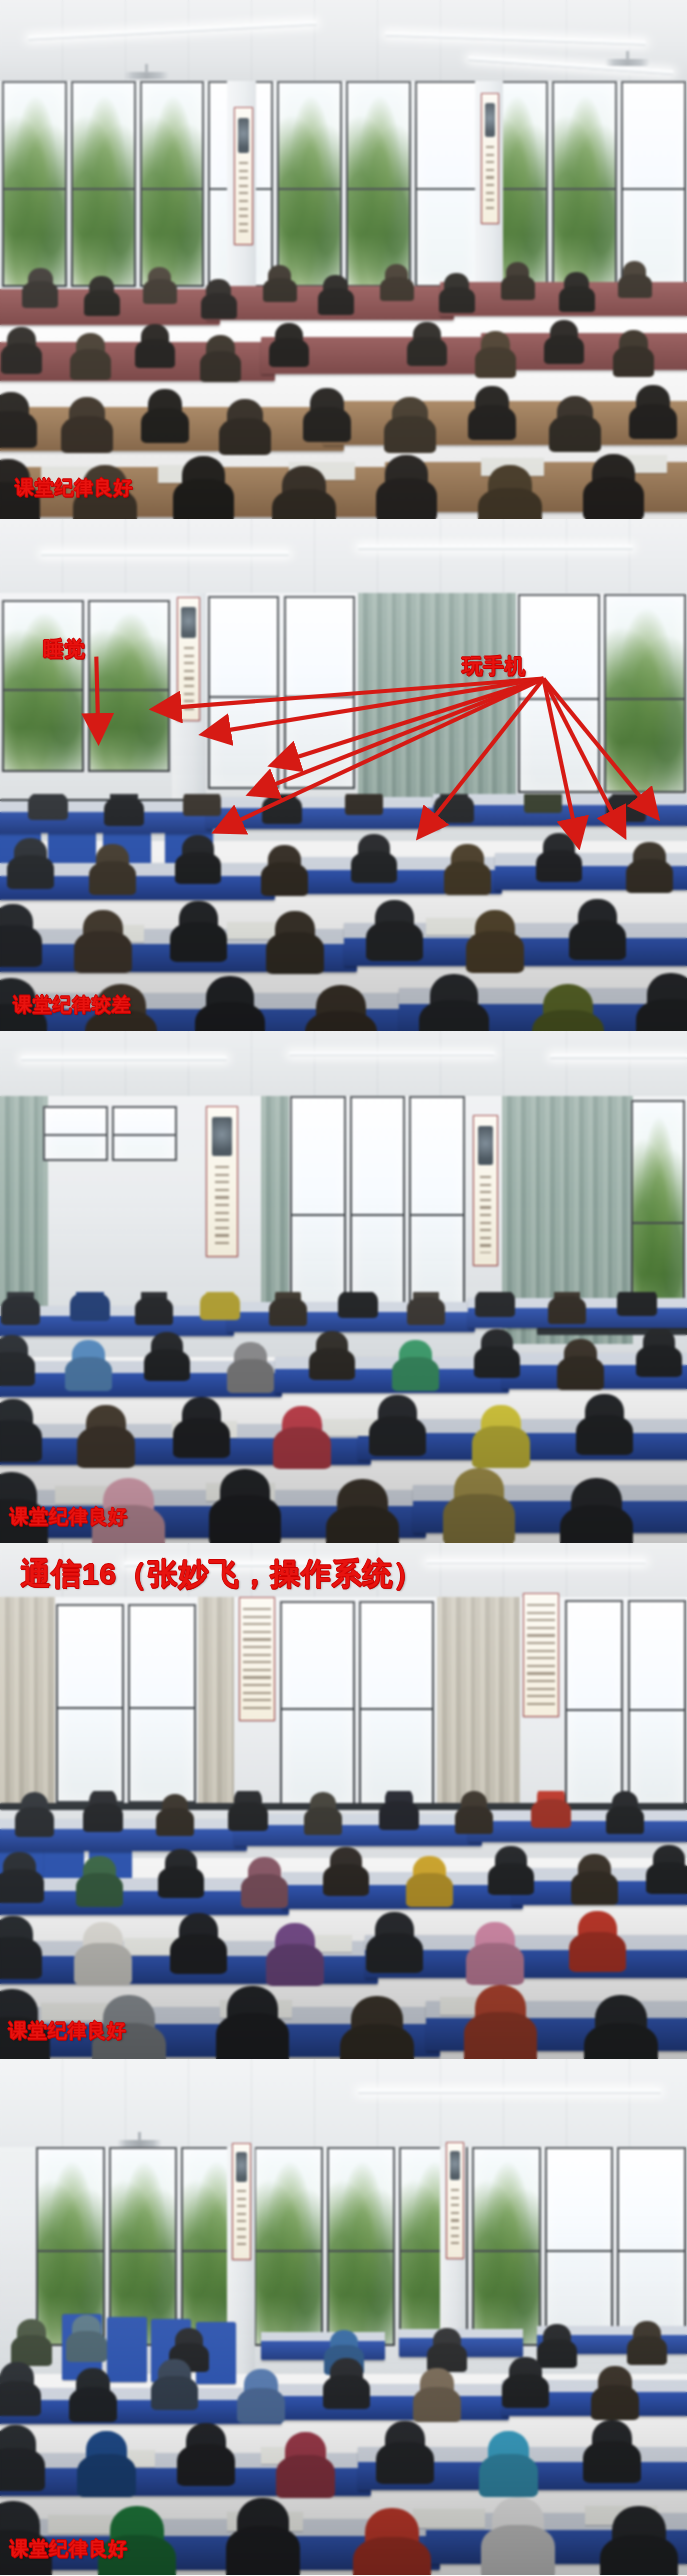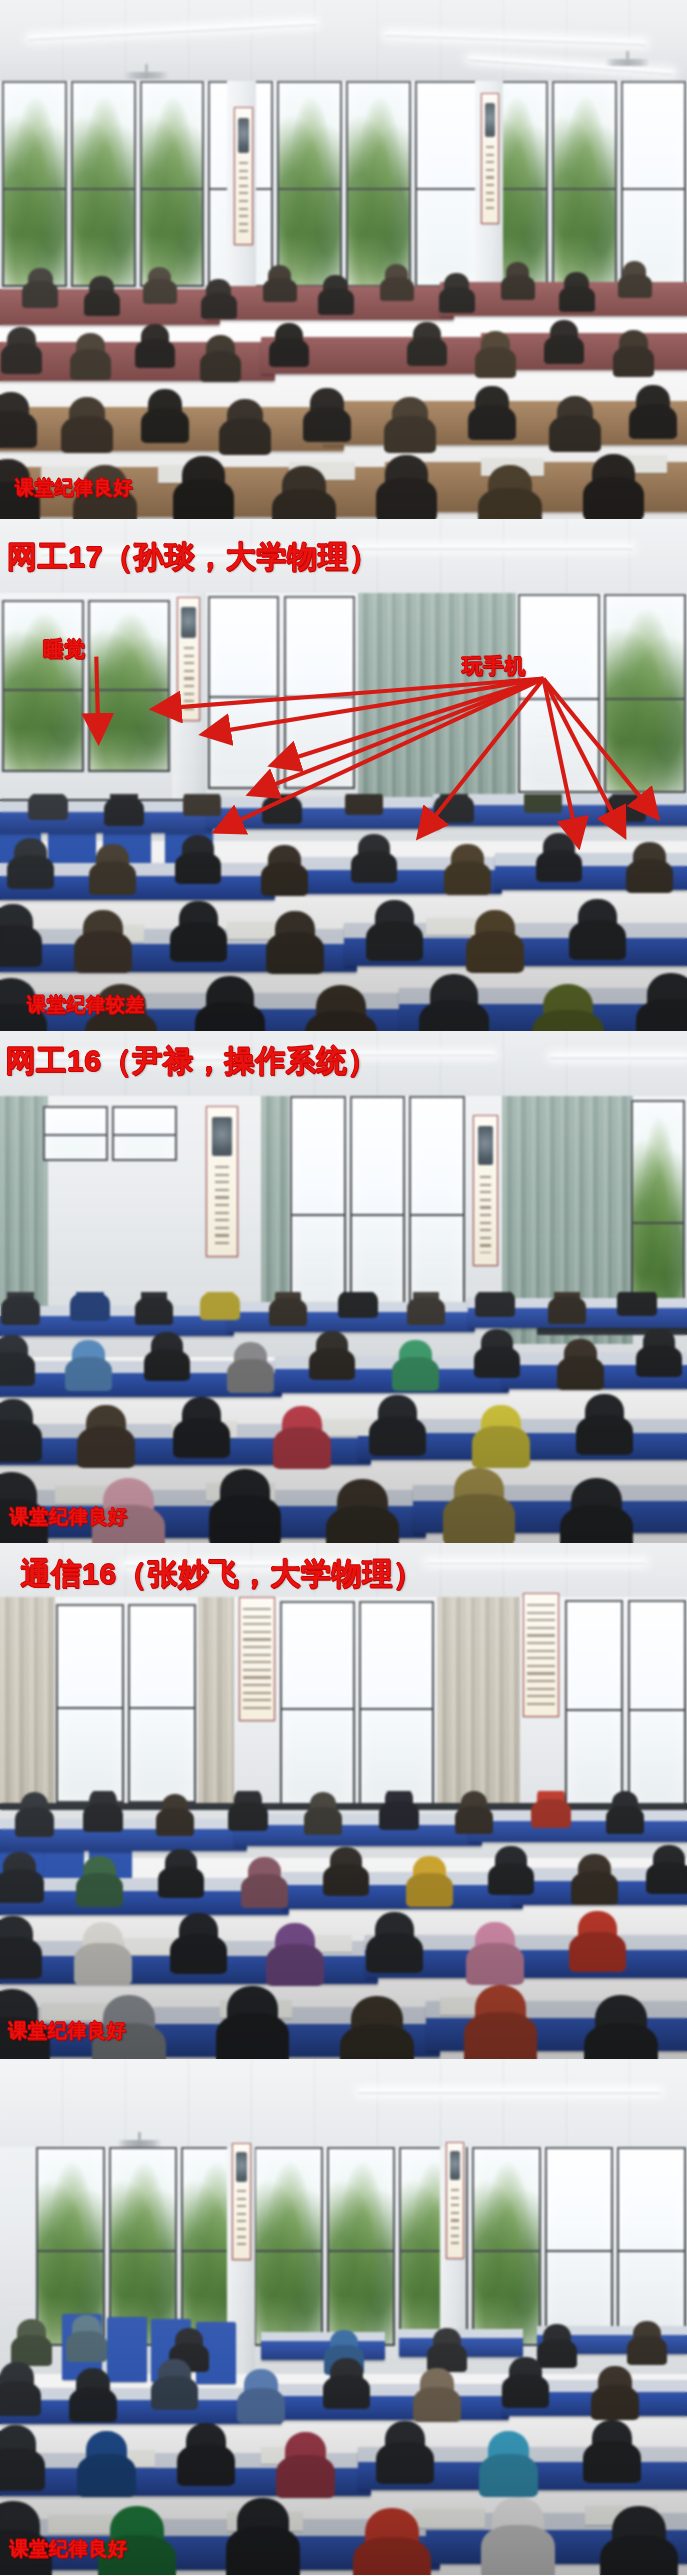--- a/index.html
+++ b/index.html
@@ -407,22 +407,21 @@
         <line x1="790" y1="232" x2="612" y2="458"></line>
         <line x1="790" y1="232" x2="840" y2="470"></line>
         <line x1="790" y1="232" x2="905" y2="456"></line>
         <line x1="790" y1="232" x2="952" y2="430"></line>
       </g>
     </svg>
 
     <div class="anno-label" style="left:43px; top:116px;">睡觉</div>
     <div class="anno-label" style="left:462px; top:133px;">玩手机</div>
 
-    <div class="caption-top" style="left:6.9px; top:18px;">网工17（孙琰，大学物理）</div>
-    <div class="caption-bottom" style="left:27px; top:473px;">课堂纪律较差</div>
+    <div class="caption-bottom" style="left:13px; top:473px;">课堂纪律较差</div>
   </div>
 
   <div class="photo-block" style="height:512px;">
     <div class="scene">
       <div class="ceiling" style="height:66px; background:linear-gradient(180deg,#e7eaec,#dadee1);"></div>
       <div class="light-tube" style="left:20.6px;  top:25px; width:206px;"></div>
       <div class="light-tube" style="left:289px; top:20.6px; width:206px;"></div>
       <div class="light-tube" style="left:550px; top:23.4px; width:138px;"></div>
 
       <div class="wall" style="top:65px; height:261px; background:linear-gradient(180deg,#eef0f2,#e1e5e8);">
@@ -524,21 +523,20 @@
         <div class="person" style="left:103px; top:186px; width:51px; height:47px; background:#e0a8b8;"></div>
         <div class="person" style="left:220px; top:177px; width:50px; height:45px; background:#232528;"></div>
         <div class="person" style="left:337px; top:187px; width:51px; height:47px; background:#3b342b;"></div>
         <div class="person" style="left:454px; top:176px; width:50px; height:45px; background:#a08f4a;"></div>
         <div class="person" style="left:571px; top:186px; width:51px; height:47px; background:#26282b;"></div>
       </div>
       <div class="haze" style="background:linear-gradient(180deg,rgba(255,255,255,.26) 0%, rgba(255,255,255,.08) 32%, rgba(0,0,0,.05) 68%, rgba(0,0,0,.24) 100%);"></div>
       <div class="blurlayer"></div>
     </div>
 
-    <div class="caption-top" style="left:5.5px; top:9.6px;">网工16（尹禄，操作系统）</div>
     <div class="caption-bottom" style="left:9.6px; top:473px;">课堂纪律良好</div>
   </div>
 
   <div class="photo-block" style="height:516px;">
     <div class="scene">
       <div class="ceiling" style="height:55px; background:linear-gradient(180deg,#e9ebed,#dde0e3);"></div>
       <div class="light-tube" style="left:124px; top:19px; width:234px;"></div>
       <div class="light-tube" style="left:426px; top:16.5px; width:220px;"></div>
 
       <div class="wall" style="top:54px; height:261px; background:linear-gradient(180deg,#f1f3f5,#e4e7ea);">
@@ -640,21 +638,21 @@
         <div class="person" style="left:103px; top:204px; width:52px; height:48px; background:#8a8f94;"></div>
         <div class="person" style="left:227px; top:195px; width:51px; height:47px; background:#232528;"></div>
         <div class="person" style="left:351px; top:205px; width:52px; height:48px; background:#3b342b;"></div>
         <div class="person" style="left:475px; top:194px; width:51px; height:47px; background:#b0442f;"></div>
         <div class="person" style="left:595px; top:204px; width:52px; height:48px; background:#26282b;"></div>
       </div>
       <div class="haze" style="background:linear-gradient(180deg,rgba(255,255,255,.24) 0%, rgba(255,255,255,.07) 32%, rgba(0,0,0,.05) 68%, rgba(0,0,0,.25) 100%);"></div>
       <div class="blurlayer"></div>
     </div>
 
-    <div class="caption-top" style="left:20.6px; top:11px;">通信16（张妙飞，大学物理）</div>
+    <div class="caption-top" style="left:20.6px; top:11px;">通信16（张妙飞，操作系统）</div>
     <div class="caption-bottom" style="left:8.3px; top:475px;">课堂纪律良好</div>
   </div>
 
   <div class="photo-block" style="height:516px;">
     <div class="scene">
       <div class="ceiling" style="height:89px; background:linear-gradient(180deg,#eef0f2,#e2e5e8);"></div>
       <div class="light-tube" style="left:358px; top:30px; width:303px;"></div>
       <div class="fan" style="left:117px; top:81px;"></div>
 
       <div class="wall" style="top:88px; height:227px;">

